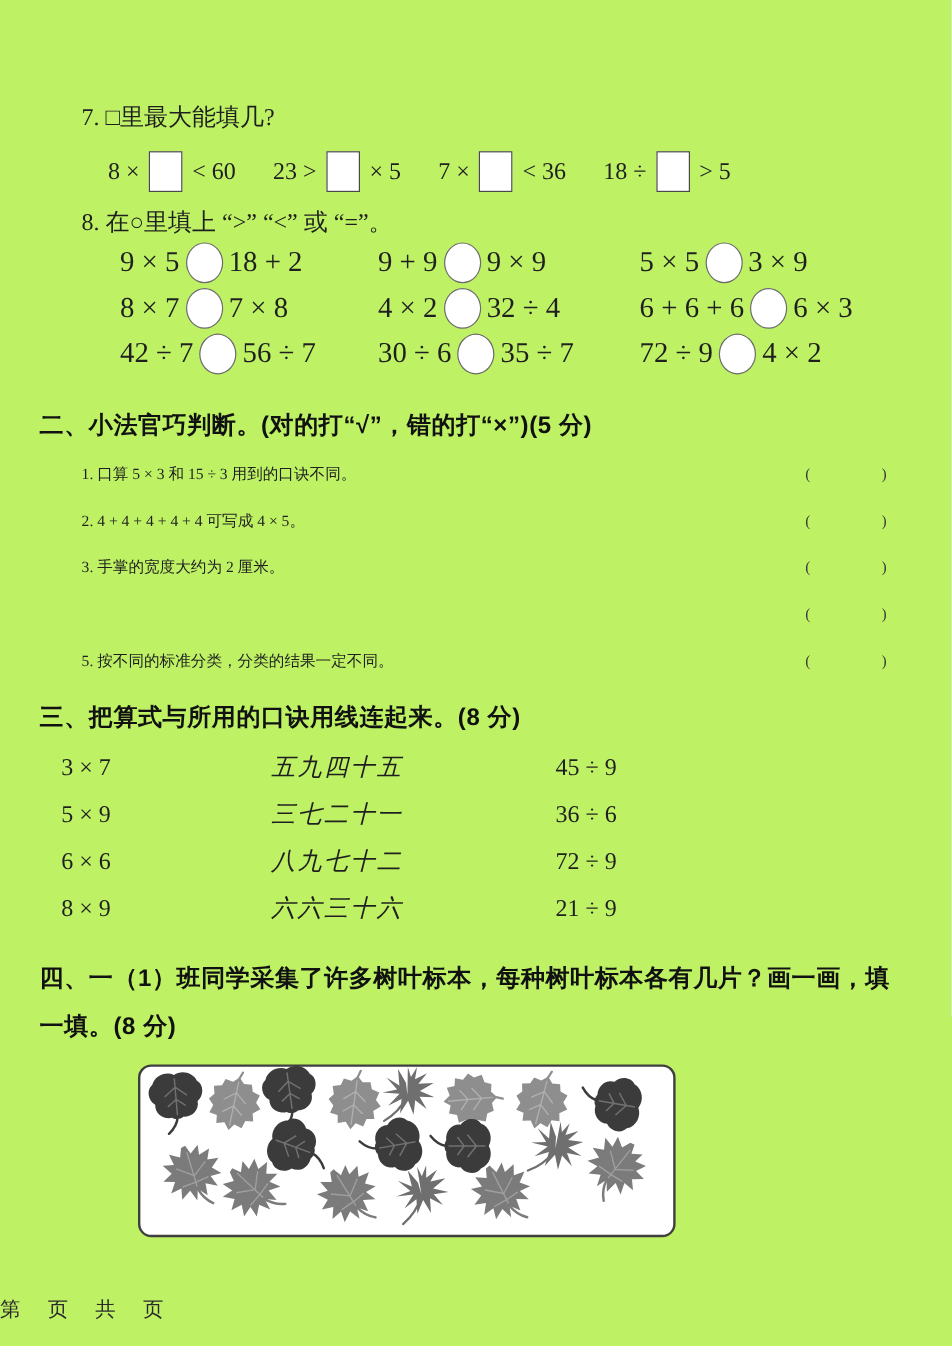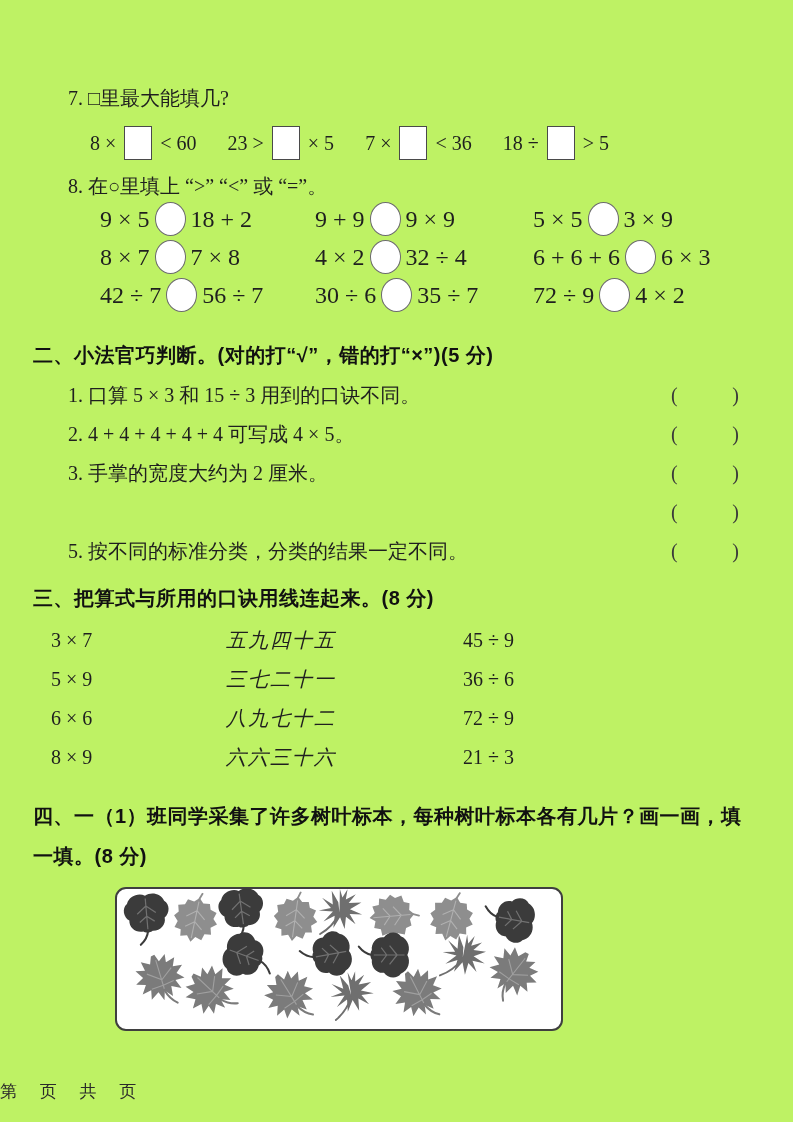--- a/index.html
+++ b/index.html
@@ -29,21 +29,21 @@
     background:#fff; display:inline-block; margin:0 5px; flex:0 0 auto;
   }
   
   .sec-h {
     font-family:"Liberation Sans", sans-serif; font-weight:700;
     font-size:20px; line-height:28px; color:#111; letter-spacing:0.5px;
   }
   
   .sec2 { position:absolute; left:33px; top:341px; width:712px; }
   .sec2-items { margin:15px 0 0 35px; }
-  .judge-item { display:flex; align-items:flex-end; font-size:20px; line-height:22px; margin-bottom:17px; }
+  .judge-item { display:flex; align-items:flex-end; font-size:13px; line-height:22px; margin-bottom:17px; }
   .judge-text { flex:0 1 auto; }
   .blank { margin-left:auto; width:68px; display:flex; justify-content:space-between; padding-right:6px; color:#3a3a3a; }
   
   .sec3 { position:absolute; left:33px; top:584px; width:712px; }
   .sec3-grid {
     margin:17px 0 0 18px; display:grid; grid-template-columns:175px 237px auto;
     row-gap:16px; font-size:20px; line-height:23px;
   }
   .kouju { font-style:italic; letter-spacing:2px; }
   
@@ -216,21 +216,21 @@
       <span class="kouju">五九四十五</span>
       <span>45 ÷ 9</span>
       <span>5 × 9</span>
       <span class="kouju">三七二十一</span>
       <span>36 ÷ 6</span>
       <span>6 × 6</span>
       <span class="kouju">八九七十二</span>
       <span>72 ÷ 9</span>
       <span>8 × 9</span>
       <span class="kouju">六六三十六</span>
-      <span>21 ÷ 3</span>
+      <span>21 ÷ 9</span>
     </div>
   </div>
 
   <div class="sec4">
     <div class="sec-h">四、一（1）班同学采集了许多树叶标本，每种树叶标本各有几片？画一画，填一填。(8 分)</div>
     <div class="leaf-box">
       <div>
           <span class="leaf" style="left: 2px; top: 2px; transform: rotate(-5deg); color: rgb(59, 59, 59);">
       <svg>
               <use href="#leaf-poplar"></use>

